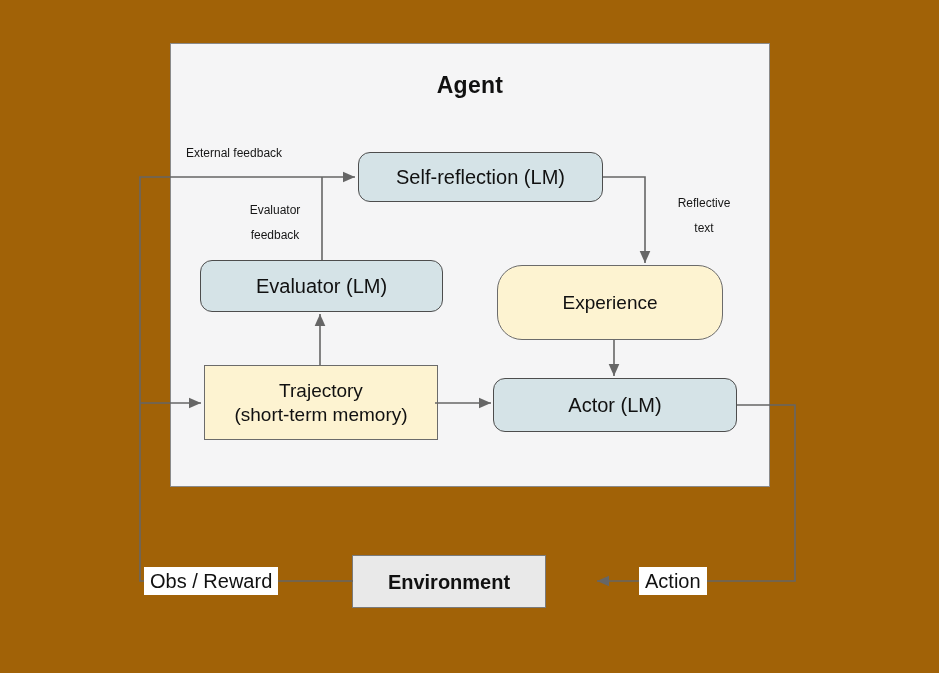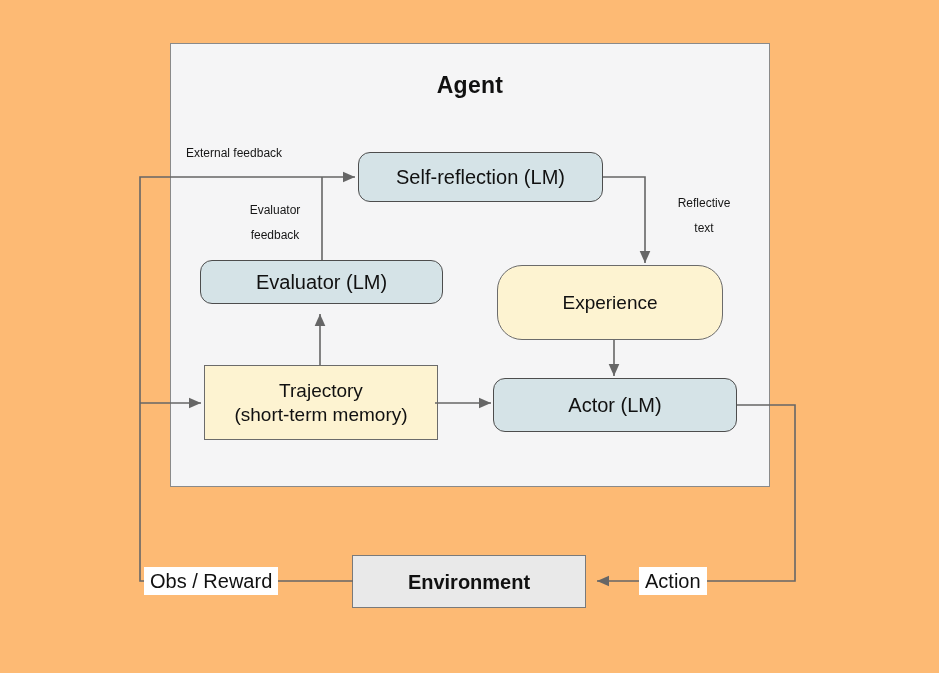--- a/index.html
+++ b/index.html
@@ -8,21 +8,21 @@
     --agent-box-fill:#f5f5f6;
     --environment-fill:#e9e9e9;
     --line:#666666;
     --border-dark:#4d4d4d;
     --border-gray:#7a7a7a;
     --text:#111111;
   }
   *{margin:0;padding:0;box-sizing:border-box;}
   html,body{background:#ffffff;}
   body{font-family:"Liberation Sans","DejaVu Sans",sans-serif;color:var(--text);}
-  .canvas{position:relative;width:939px;height:673px;background:#fdba74;overflow:hidden;}
+  .canvas{position:relative;width:939px;height:673px;background:#a16207;overflow:hidden;}
 
   .agent-box{
     position:absolute;left:170px;top:43px;width:600px;height:444px;
     background:var(--agent-box-fill);
     border:1.5px solid #8a8a8a;
   }
   .agent-title{
     position:absolute;left:170px;top:72px;width:600px;
     text-align:center;font-size:23px;font-weight:bold;letter-spacing:.3px;
   }
@@ -41,25 +41,25 @@
     background:var(--memory-box-fill);
     border:1.5px solid #6b6b6b;font-size:19px;
   }
   .node-env{
     background:var(--environment-fill);
     border:1.5px solid var(--border-gray);
     font-size:20px;font-weight:bold;
   }
 
   #self-reflection{left:358px;top:152px;width:245px;height:50px;}
-  #evaluator{left:200px;top:260px;width:243px;height:44px;}
+  #evaluator{left:200px;top:260px;width:243px;height:52px;}
   #experience{left:497px;top:265px;width:226px;height:75px;border-radius:25px;}
   #trajectory{left:204px;top:365px;width:234px;height:75px;}
   #actor{left:493px;top:378px;width:244px;height:54px;}
-  #environment{left:352px;top:555px;width:234px;height:53px;}
+  #environment{left:352px;top:555px;width:194px;height:53px;}
 
   .edge-label{position:absolute;font-size:12px;line-height:25px;color:#161616;}
   #lbl-external{left:186px;top:141px;}
   #lbl-internal{left:228px;top:198px;width:94px;text-align:center;}
   #lbl-reflective{left:659px;top:191px;width:90px;text-align:center;}
 
   .io-label{
     position:absolute;font-size:20px;line-height:24px;
     background:#ffffff;padding:2px 6px;z-index:3;
   }

